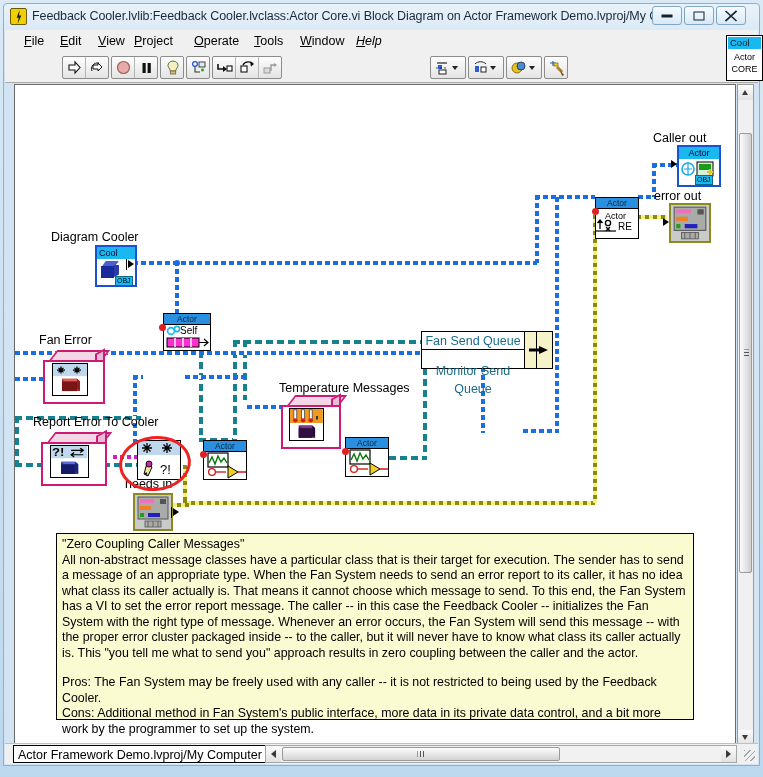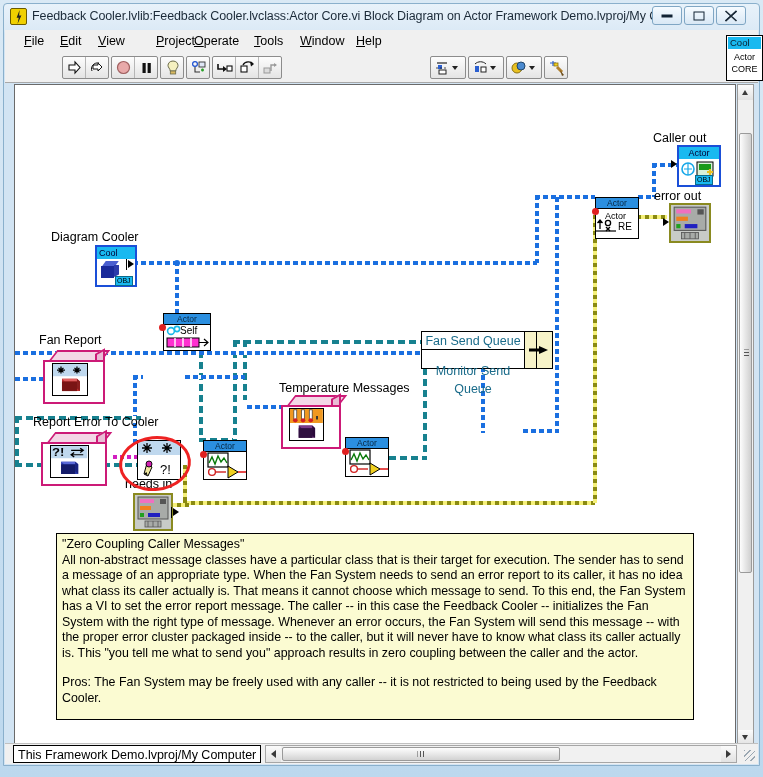--- a/index.html
+++ b/index.html
@@ -369,25 +369,25 @@
           <path d="M1 1 L12 11 M12 1 L1 11" stroke="#1b2a38" stroke-width="1.6" fill="none"></path>
           <path d="M1 11 L12 1" stroke="#1b2a38" stroke-width="1.6" fill="none"></path>
         </svg>
       </div>
     </div>
 
     <div id="menubar">
       <div class="menu-item" style="left:14px;"><u>F</u><span>ile</span></div>
       <div class="menu-item" style="left:50px;"><u>E</u>dit</div>
       <div class="menu-item" style="left:88px;"><u>V</u>iew</div>
-      <div class="menu-item" style="left:146px;"><u>P</u>roject</div>
+      <div class="menu-item" style="left:124px;"><u>P</u>roject</div>
       <div class="menu-item" style="left:184px;"><u>O</u>perate</div>
       <div class="menu-item" style="left:244px;"><u>T</u>ools</div>
       <div class="menu-item" style="left:290px;"><u>W</u>indow</div>
-      <div class="menu-item" style="left:346px;"><u>H</u>elp</div>
+      <div class="menu-item" style="left:346px;font-style:italic;"><u>H</u>elp</div>
     </div>
 
     <div id="toolbar">
 
       <div class="tb-group" style="left:57px; width:47px;">
         <div class="tb-btn" style="left:0;">
           <svg width="15" height="15" viewBox="0 0 15 15">
             <path d="M2 5 H8 V2 L13 7.5 L8 13 V10 H2 Z" fill="#fff" stroke="#111" stroke-width="1.1"></path>
           </svg>
         </div>
@@ -571,21 +571,21 @@
       <div class="wire w-obj-h" style="left:0px; top:266px; width:470px;"></div>
 
       <div class="wire w-err-v" style="left:168px; top:380px; height:38px;"></div>
       <div class="wire w-err-h" style="left:168px; top:416px; width:412px;"></div>
       <div class="wire w-err-h" style="left:154px; top:418px; width:20px;"></div>
       <div class="wire w-err-v" style="left:578px; top:130px; height:288px;"></div>
       <div class="wire w-err-h" style="left:578px; top:130px; width:48px;"></div>
       <div class="wire w-err-h" style="left:622px; top:130px; width:30px;"></div>
 
       <div class="lbl" style="left:36px; top:145px;">Diagram Cooler</div>
-      <div class="lbl" style="left:24px; top:248px;">Fan Report</div>
+      <div class="lbl" style="left:24px; top:248px;">Fan Error</div>
       <div class="lbl" style="left:18px; top:330px;">Report Error To Cooler</div>
       <div class="lbl" style="left:110px; top:392px;">needs in</div>
       <div class="lbl" style="left:264px; top:296px;">Temperature Messages</div>
       <div class="lbl" style="left:638px; top:46px;">Caller out</div>
       <div class="lbl" style="left:639px; top:104px;">error out</div>
 
       <div class="obj-term" style="left:80px; top:160px; width:42px; height:42px;">
         <div class="hdr">Cool</div>
         <div class="cube" style="left:4px; top:14px;">
           <div class="top"></div>
@@ -787,34 +787,35 @@
           <path d="M13 26 V32 M18 26 V32 M23 26 V32" stroke="#555" stroke-width="0.8"></path>
         </svg>
         <div class="nub" style="left:-9px; top:12px; border-left:none;"></div>
       </div>
 
       <div id="comment">
         <p>"Zero Coupling Caller Messages"</p>
         <p>All non-abstract message classes have a particular class that is their target for execution. The sender has to send a message of an appropriate type.  When the Fan System needs to send an error report to its caller, it has no idea what class its caller actually is. That means it cannot choose which message to send. To this end, the Fan System has a VI to set the error report message. The caller -- in this case the Feedback Cooler -- initializes the Fan System with the right type of message. Whenever an error occurs, the Fan System will send this message -- with the proper error cluster packaged inside -- to the caller, but it will never have to know what class its caller actually is. This "you tell me what to send you" approach results in zero coupling between the caller and the actor.</p>
         <div class="spacer"></div>
         <p>Pros: The Fan System may be freely used with any caller -- it is not restricted to being used by the Feedback Cooler.</p>
+        <p>Cons: Additional method in Fan System's public interface, more data in its private data control, and a bit more work by the programmer to set up the system.</p>
       </div>
 
     </div>
 
     <div id="vscroll">
       <div class="arr up"></div>
       <div class="thumb">
           <div class="grip"></div>
         </div>
       <div class="arr down"></div>
     </div>
 
     <div id="statusbar">
-      <div id="status-text">This Framework Demo.lvproj/My Computer</div>
+      <div id="status-text">Actor Framework Demo.lvproj/My Computer</div>
       <div id="hscroll">
         <div class="arr left"></div>
         <div class="thumb">
             <div class="grip"></div>
           </div>
         <div class="arr right"></div>
       </div>
       <div id="resize-grip"></div>
     </div>
 

